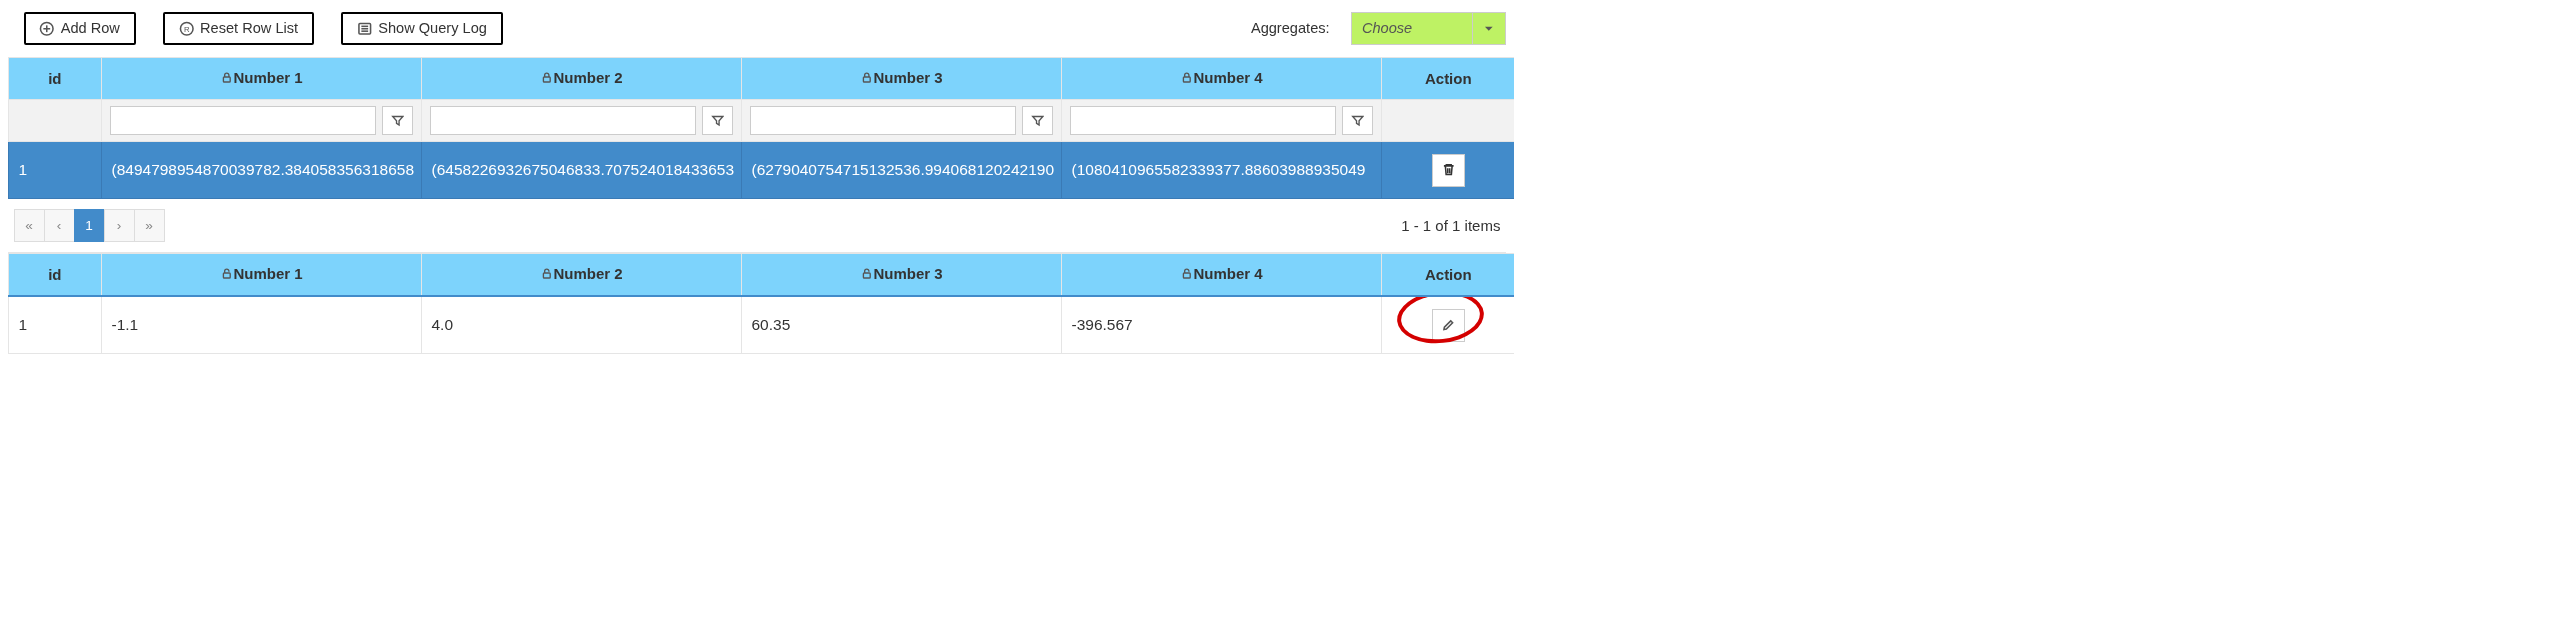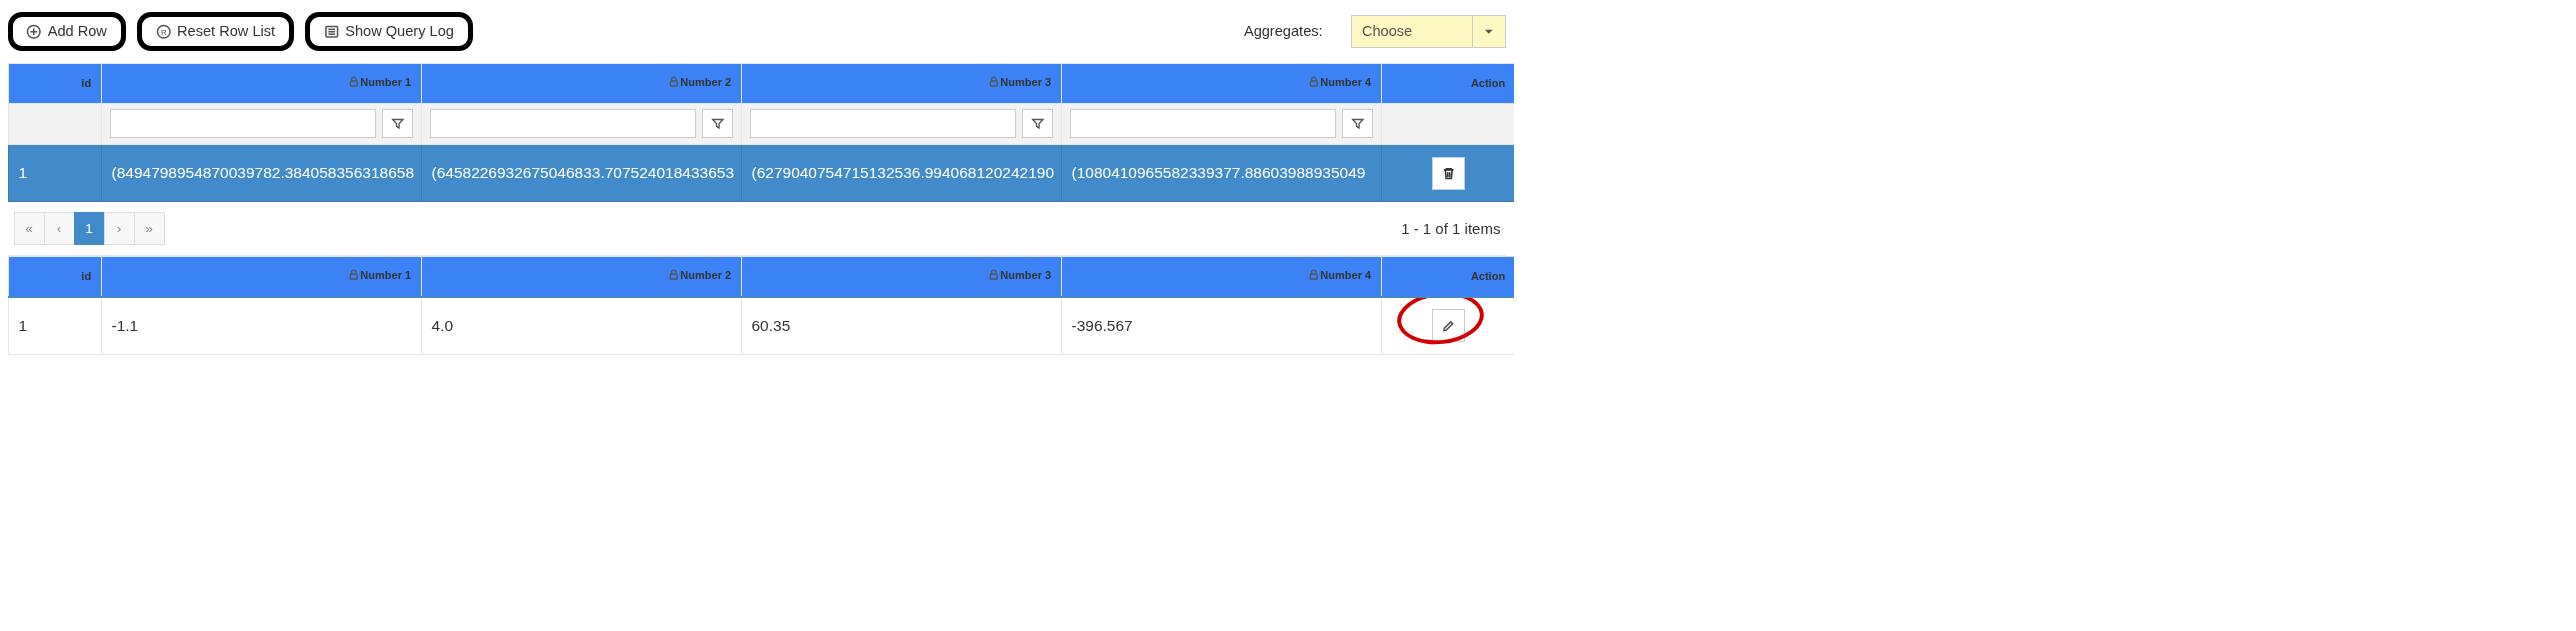--- a/index.html
+++ b/index.html
@@ -15,62 +15,64 @@
       display: flex;
       align-items: center;
       gap: 11.6px;
       padding: 3.9px 0 11.6px 0;
     }
     .btn {
       display: inline-flex;
       align-items: center;
       gap: 5.8px;
       background: #fff;
-      border: 5px solid #000000;
-      border-radius: 14px;
+      border: 2px solid #000000;
+      border-radius: 2px;
       padding: 6.8px 13.6px;
       font-size: 14.6px;
       color: #333;
       cursor: pointer;
+      margin-left: 16px;
     }
     .btn svg { width: 15.5px; height: 15.5px; }
     .spacer { flex: 1; }
-    .agg-label { font-size: 14.6px; color: #333; margin-right: 17px; }
+    .agg-label { font-size: 14.6px; color: #333; margin-right: 10px; }
     .agg-select {
       display: inline-flex;
       align-items: center;
       border: 1px solid #ccc;
       height: 33px;
       min-width: 155px;
-      background: #fef9c3;
+      background: #bef264;
+      font-style: italic;
     }
     .agg-select .val { flex: 1; padding: 0 9.7px; color: #555; font-size: 14.6px; }
     .agg-select .caret {
       width: 33px;
       border-left: 1px solid #ccc;
       display: flex; align-items: center; justify-content: center;
       height: 100%;
     }
 
     table.grid {
       width: 100%;
       border-collapse: collapse;
       table-layout: fixed;
     }
     .col-id { width: 93px; }
     .col-num { width: 320px; }
     .col-action { width: 134px; }
 
     .grid thead th {
-      text-align: right;
+      text-align: center;
       padding: 11.6px 9.7px;
       font-weight: 600;
-      font-size: 11px;
+      font-size: 15px;
       border: 1px solid #e5e5e5;
-      background: #3b82f6;
+      background: #7dd3fc;
       white-space: nowrap;
     }
     .grid thead th .hdr { display: inline-flex; align-items: center; gap: 0; }
     .grid .filter-row td {
       background: #f2f2f2;
       border: 1px solid #e5e5e5;
       padding: 5.8px 7.8px;
     }
     .filter-wrap { display: flex; gap: 5.8px; align-items: center; }
     .filter-wrap input {

